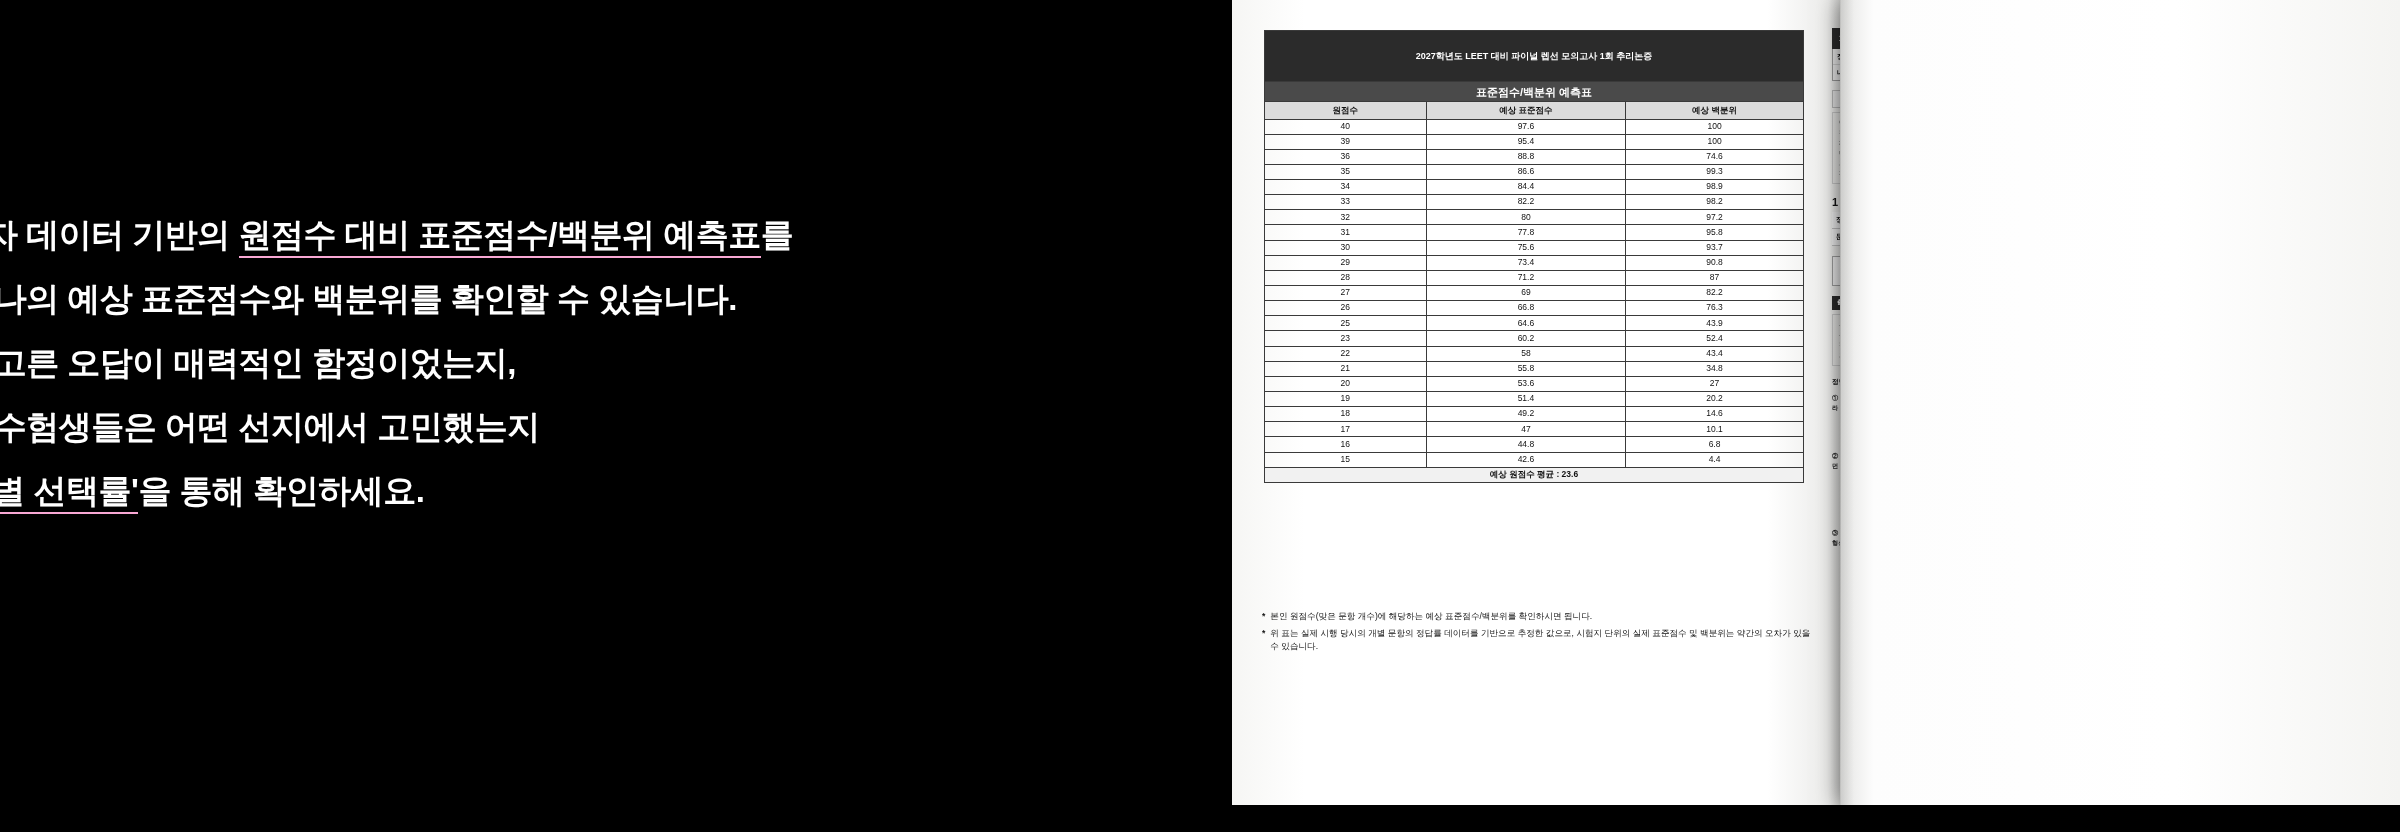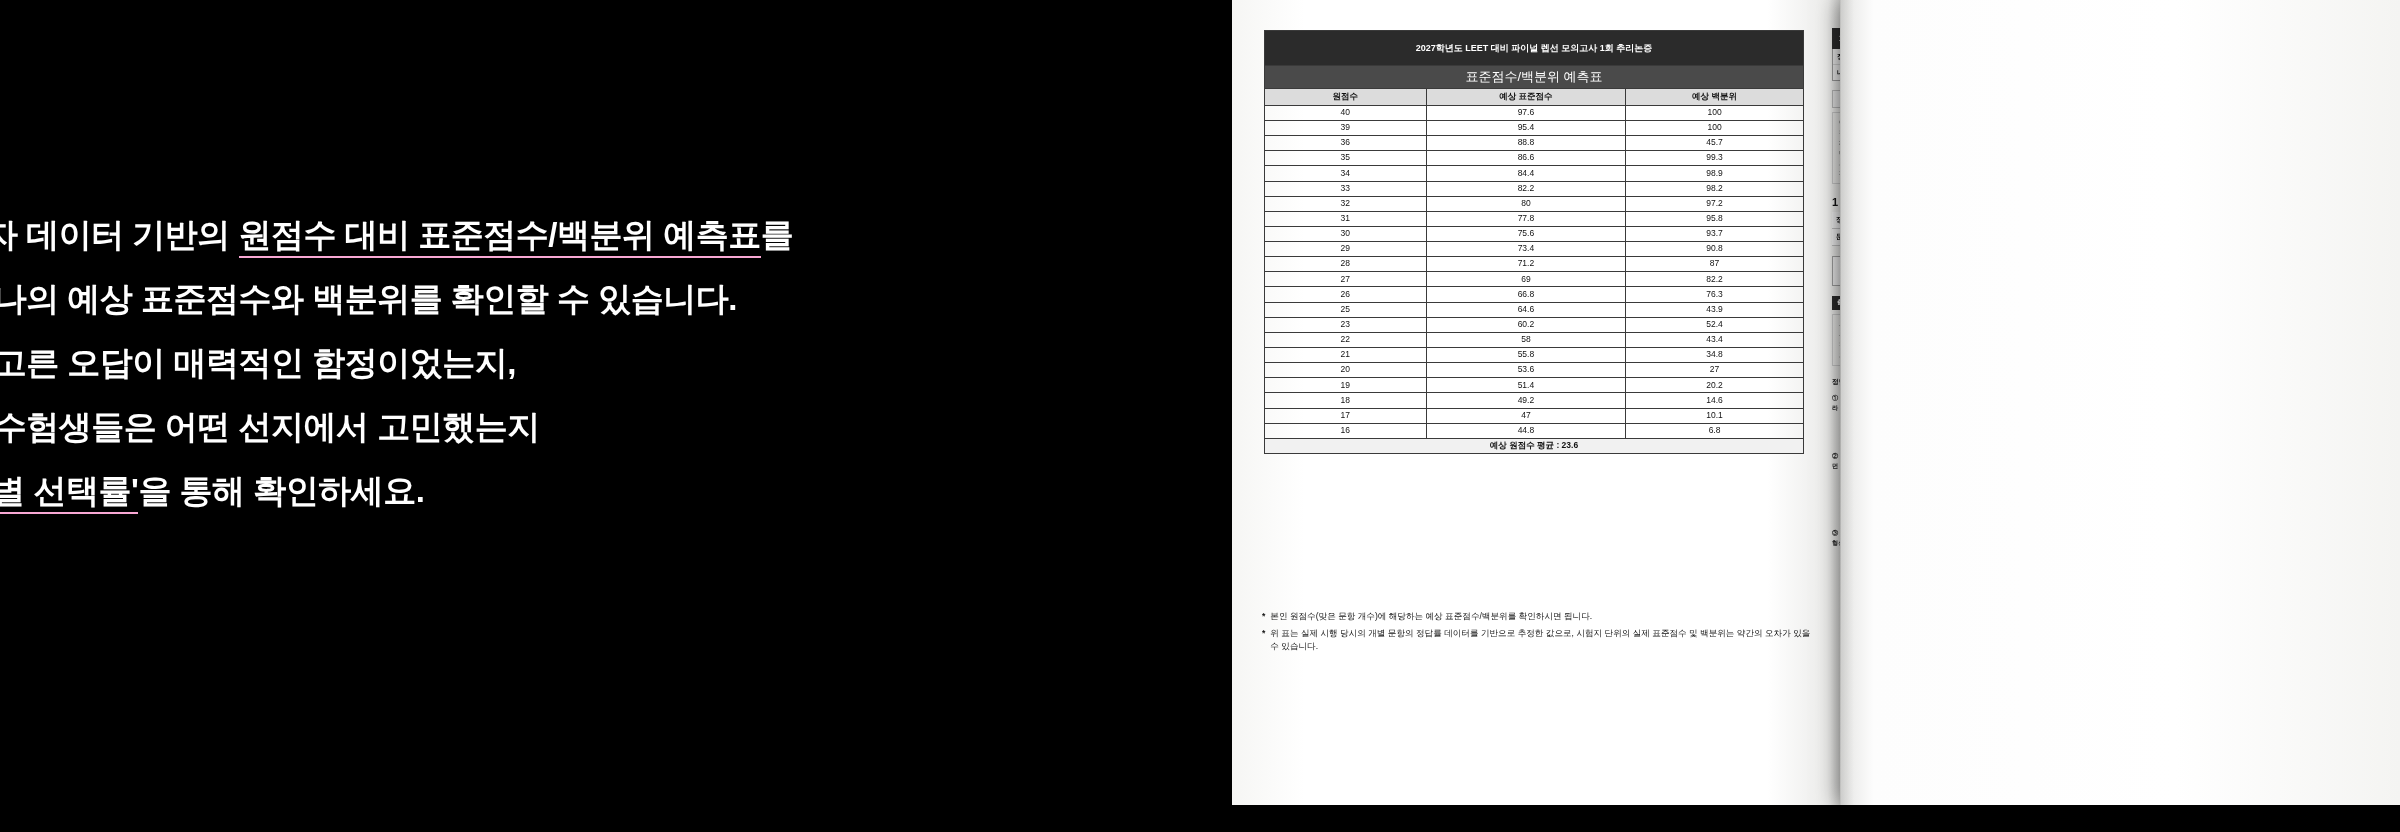--- a/index.html
+++ b/index.html
@@ -95,27 +95,27 @@
     border: 1px solid #3a3a3a;
     text-align: center;
     padding: 2.2px 0;
     line-height: 1.15;
   }
   table.score .title-row th {
     background: #2b2b2b;
     color: #fff;
     font-size: 9px;
     font-weight: 700;
-    padding: 12px 0;
+    padding: 20px 0;
   }
   table.score .sub-row th {
     background: #4a4a4a;
     color: #fff;
-    font-size: 13px;
-    font-weight: 400;
+    font-size: 11px;
+    font-weight: 700;
     padding: 3.2px 0;
   }
   table.score .head-row th {
     background: #dcdcdc;
     color: #111;
     font-weight: 700;
     font-size: 8.5px;
     padding: 3.2px 0;
   }
   table.score td.c0 { width: 30%; }
@@ -392,21 +392,21 @@
               <td class="c2">100</td>
             </tr>
             <tr>
               <td class="c0">39</td>
               <td class="c1">95.4</td>
               <td class="c2">100</td>
             </tr>
             <tr>
               <td class="c0">36</td>
               <td class="c1">88.8</td>
-              <td class="c2">45.7</td>
+              <td class="c2">74.6</td>
             </tr>
             <tr>
               <td class="c0">35</td>
               <td class="c1">86.6</td>
               <td class="c2">99.3</td>
             </tr>
             <tr>
               <td class="c0">34</td>
               <td class="c1">84.4</td>
               <td class="c2">98.9</td>
@@ -488,20 +488,25 @@
             </tr>
             <tr>
               <td class="c0">17</td>
               <td class="c1">47</td>
               <td class="c2">10.1</td>
             </tr>
             <tr>
               <td class="c0">16</td>
               <td class="c1">44.8</td>
               <td class="c2">6.8</td>
+            </tr>
+            <tr>
+              <td class="c0">15</td>
+              <td class="c1">42.6</td>
+              <td class="c2">4.4</td>
             </tr>
           </tbody>
         <tfoot>
           <tr class="avg">
             <td class="c0" colspan="3">예상 원점수 평균 : 23.6</td>
           </tr>
         </tfoot>
       </table>
     </div>
 

